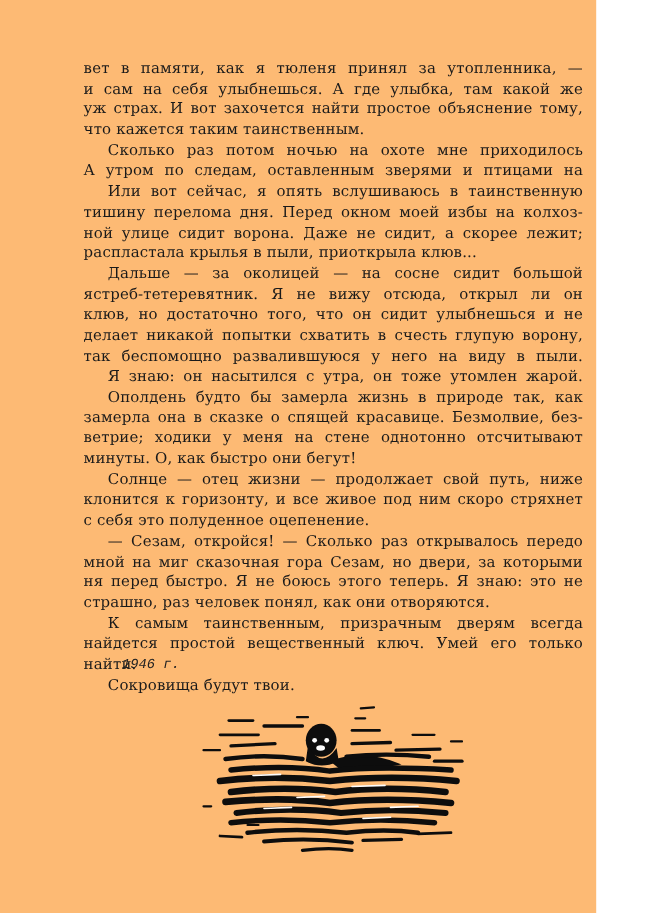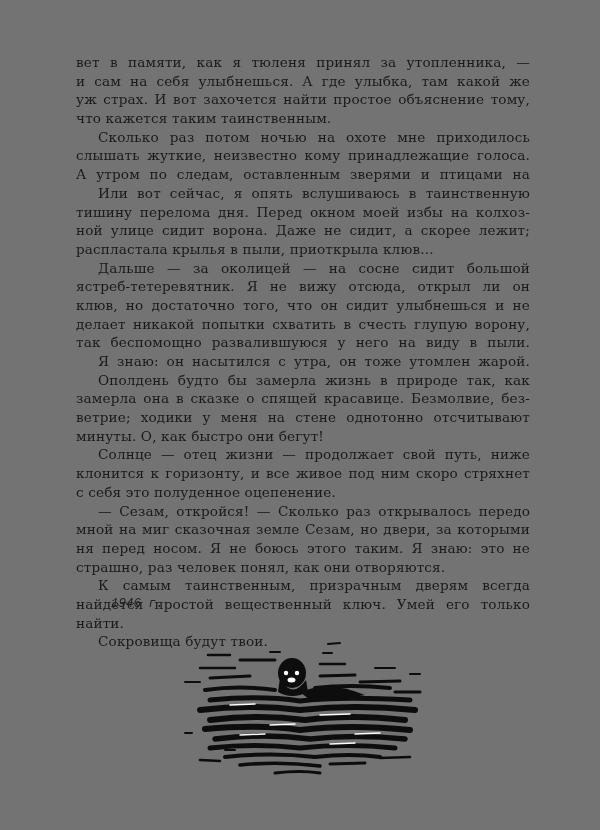--- a/index.html
+++ b/index.html
@@ -11,22 +11,22 @@
       width: 600px;
       height: 830px;
       position: relative;
       overflow: hidden;
       font-family: "DejaVu Serif", "Liberation Serif", serif;
       color: #1a1a1a;
     }
     .page {
       position: absolute;
       left: 0; top: 0;
-      width: 600px; height: 830px;
-      background: #737373;
+      width: 542px; height: 830px;
+      background: #fdba74;
     }
     .text-block {
       position: absolute;
       left: 76px;
       top: 53px;
       width: 454px;
     }
     .line {
       height: 18.7px;
       line-height: 18.7px;
@@ -59,42 +59,41 @@
 </head>
 <body>
 
 <div class="page">
   <div class="text-block" id="text-block">
       <div class="line">вет в памяти,  как я тюленя принял за утопленника, —</div>
       <div class="line">и сам на себя улыбнешься.  А где улыбка, там какой же</div>
       <div class="line">уж страх. И вот захочется найти простое объяснение тому,</div>
       <div class="line last">что кажется таким таинственным.</div>
       <div class="line indent">Сколько раз потом ночью на охоте  мне  приходилось</div>
-      <div class="line">слышать жуткие, неизвестно кому принадлежащие голоса.</div>
       <div class="line">А утром по следам, оставленным  зверями и птицами на</div>
       <div class="line indent">Или вот сейчас, я опять  вслушиваюсь в таинственную</div>
       <div class="line">тишину перелома дня. Перед окном моей избы на колхоз-</div>
       <div class="line">ной улице сидит ворона. Даже не сидит, а скорее лежит;</div>
       <div class="line last">распластала крылья в пыли, приоткрыла клюв...</div>
       <div class="line indent">Дальше — за околицей — на сосне сидит большой</div>
       <div class="line">ястреб-тетеревятник. Я не вижу отсюда, открыл ли он</div>
       <div class="line">клюв, но достаточно того, что он сидит улыбнешься и не</div>
       <div class="line">делает никакой попытки схватить в счесть глупую ворону,</div>
       <div class="line">так беспомощно развалившуюся у него на  виду  в пыли.</div>
       <div class="line indent">Я знаю: он насытился с утра, он тоже утомлен жарой.</div>
       <div class="line indent">Ополдень будто бы замерла жизнь в природе  так, как</div>
       <div class="line">замерла она в сказке о спящей красавице. Безмолвие, без-</div>
       <div class="line">ветрие;  ходики у меня на стене  однотонно  отсчитывают</div>
       <div class="line last">минуты. О, как быстро они бегут!</div>
       <div class="line indent">Солнце — отец жизни — продолжает свой путь, ниже</div>
       <div class="line">клонится к горизонту, и все живое под ним скоро стряхнет</div>
       <div class="line last">с себя это полуденное оцепенение.</div>
       <div class="line indent">— Сезам, откройся! — Сколько раз открывалось передо</div>
-      <div class="line">мной на миг сказочная земле Сезам, но двери, за которыми</div>
-      <div class="line">ня перед носом. Я не боюсь  этого таким. Я  знаю: это не</div>
+      <div class="line">мной на миг сказочная гора Сезам, но двери, за которыми</div>
+      <div class="line">ня перед быстро. Я не боюсь  этого теперь. Я  знаю: это не</div>
       <div class="line last">страшно, раз человек понял, как они отворяются.</div>
       <div class="line indent">К самым таинственным, призрачным дверям  всегда</div>
       <div class="line">найдется простой  вещественный ключ. Умей  его  только</div>
       <div class="line last">найти.</div>
       <div class="line indent last">Сокровища будут твои.</div>
     </div>
 
   <div class="date">1946 г.</div>
 
   <div class="illustration">

